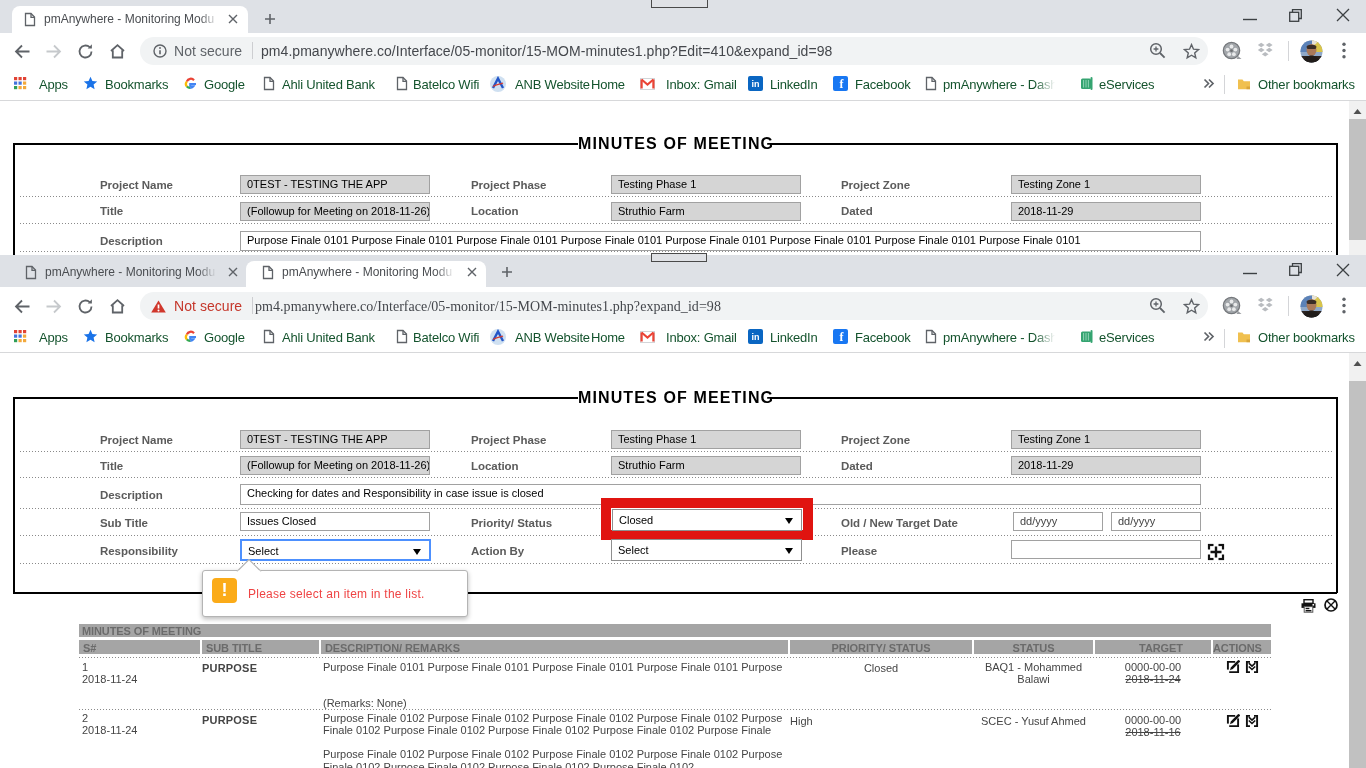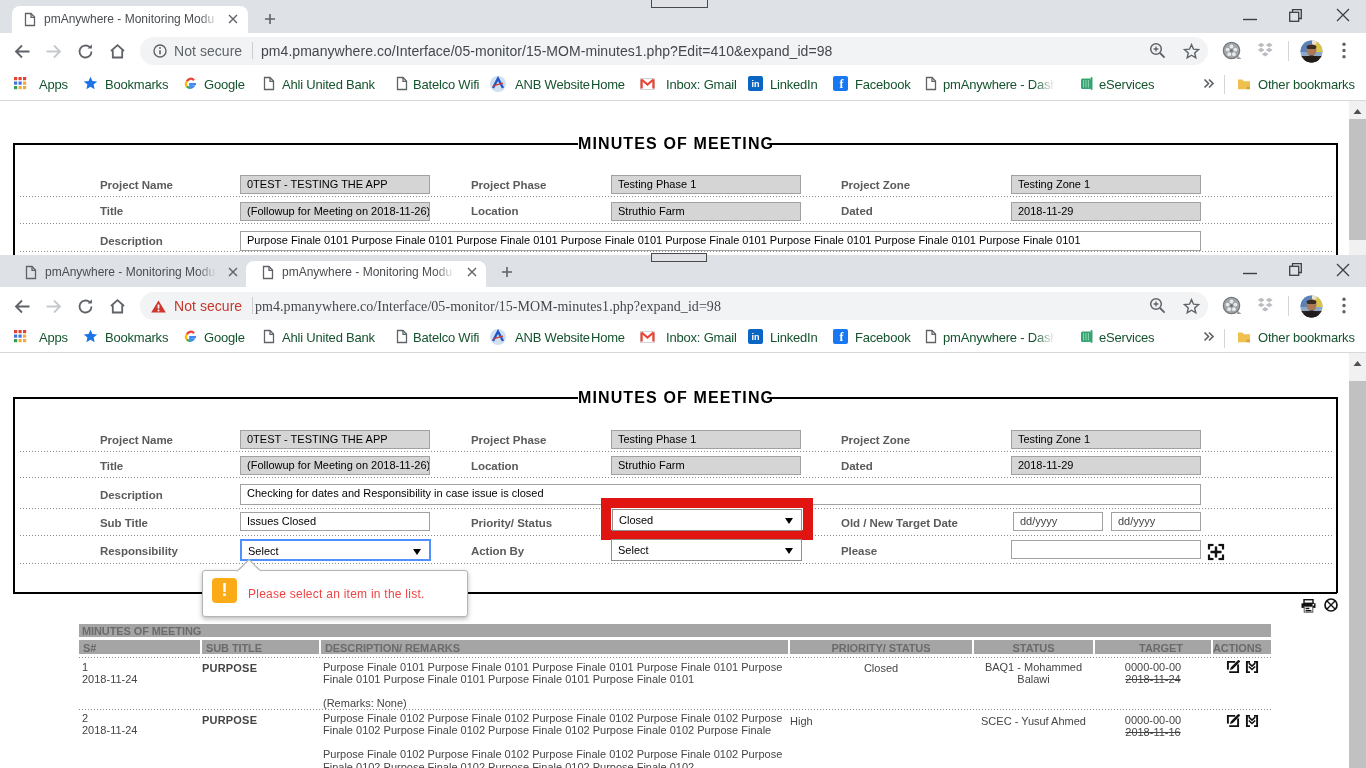--- a/index.html
+++ b/index.html
@@ -498,21 +498,20 @@
     <div class="tx thx" style="left:974px;top:641.5px;width:119px;text-align:center;box-sizing:border-box">STATUS</div>
     <div class="ab" style="left:1095px;top:640px;width:116px;height:14px;background:#a5a5a5"></div>
     <div class="tx thx" style="left:1095px;top:641.5px;width:132px;text-align:center;box-sizing:border-box">TARGET</div>
     <div class="ab" style="left:1213px;top:640px;width:58px;height:14px;background:#a5a5a5"></div>
     <div class="tx thx" style="left:1213px;top:641.5px;width:38px;text-align:center;box-sizing:border-box">ACTIONS</div>
     <div class="dt" style="left:79px;top:656.5px;width:1192px"></div>
     <div class="tx tb11" style="left:82px;top:660.5px;">1</div>
     <div class="tx tb11" style="left:82px;top:672.8px;">2018-11-24</div>
     <div class="tx tb11" style="left:202px;top:661.5px;font-weight:bold;letter-spacing:.2px">PURPOSE</div>
     <div class="tx tb11" style="left:323px;top:660.5px;">Purpose Finale 0101 Purpose Finale 0101 Purpose Finale 0101 Purpose Finale 0101 Purpose</div>
-    <div class="tx tb11" style="left:323px;top:672.8px;">Finale 0101 Purpose Finale 0101 Purpose Finale 0101 Purpose Finale 0101</div>
     <div class="tx tb11" style="left:323px;top:697px;">(Remarks: None)</div>
     <div class="tx tb11" style="left:790px;top:661.5px;width:182px;text-align:center">Closed</div>
     <div class="tx tb11" style="left:974px;top:660.5px;width:119px;text-align:center">BAQ1 - Mohammed<br>Balawi</div>
     <div class="tx tb11" style="left:1095px;top:660.5px;width:116px;text-align:center">0000-00-00<br><span style="text-decoration:line-through">2018-11-24</span></div>
     <svg class="ab" style="left:1226px;top:660px" width="14" height="14" viewBox="0 0 14 14">
       <path d="M1.9 1.9h10.2v10.2H1.9z" fill="none" stroke="#111" stroke-width="1.9"></path>
       <rect x="9.2" y="0" width="4.8" height="4.4" fill="#fff"></rect>
       <rect x="0" y="9.6" width="3.2" height="4.4" fill="#fff"></rect>
       <path d="M12.6 1.4L5.9 8.1" stroke="#111" stroke-width="2.6" stroke-linecap="round"></path>
       <path d="M5.3 7.5L3.6 10.4l2.9-1.7z" fill="#111"></path>

